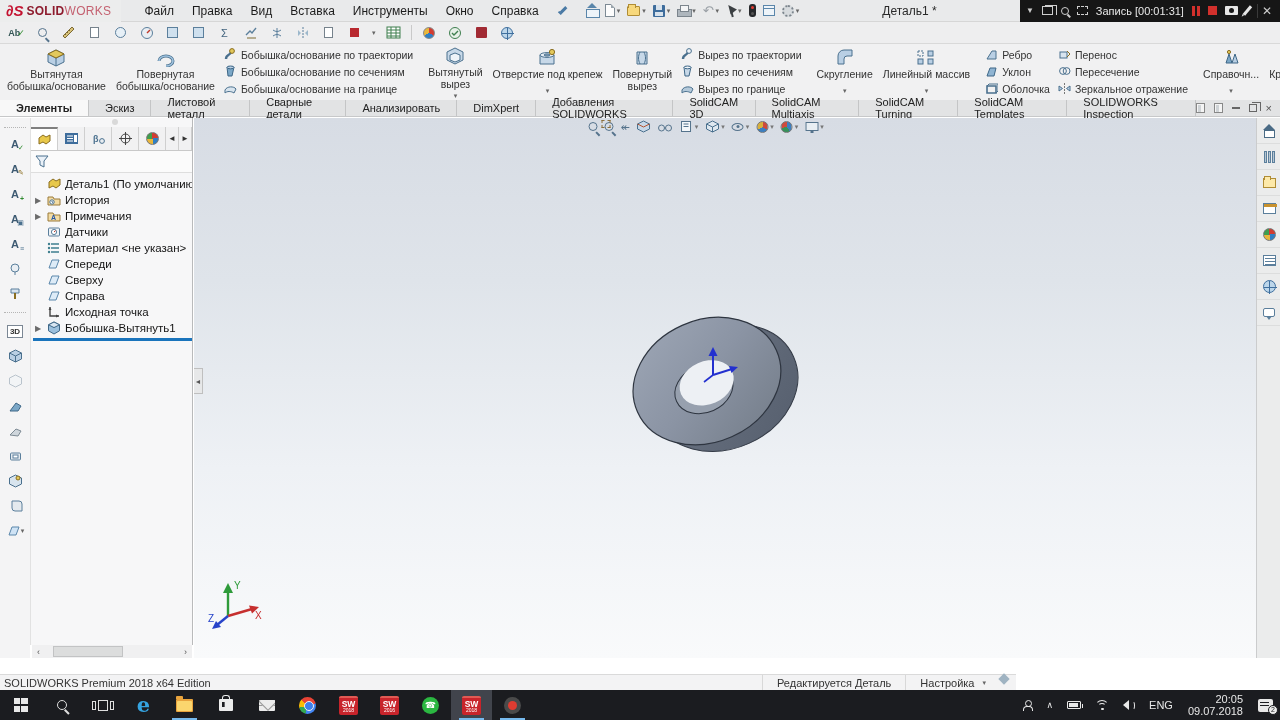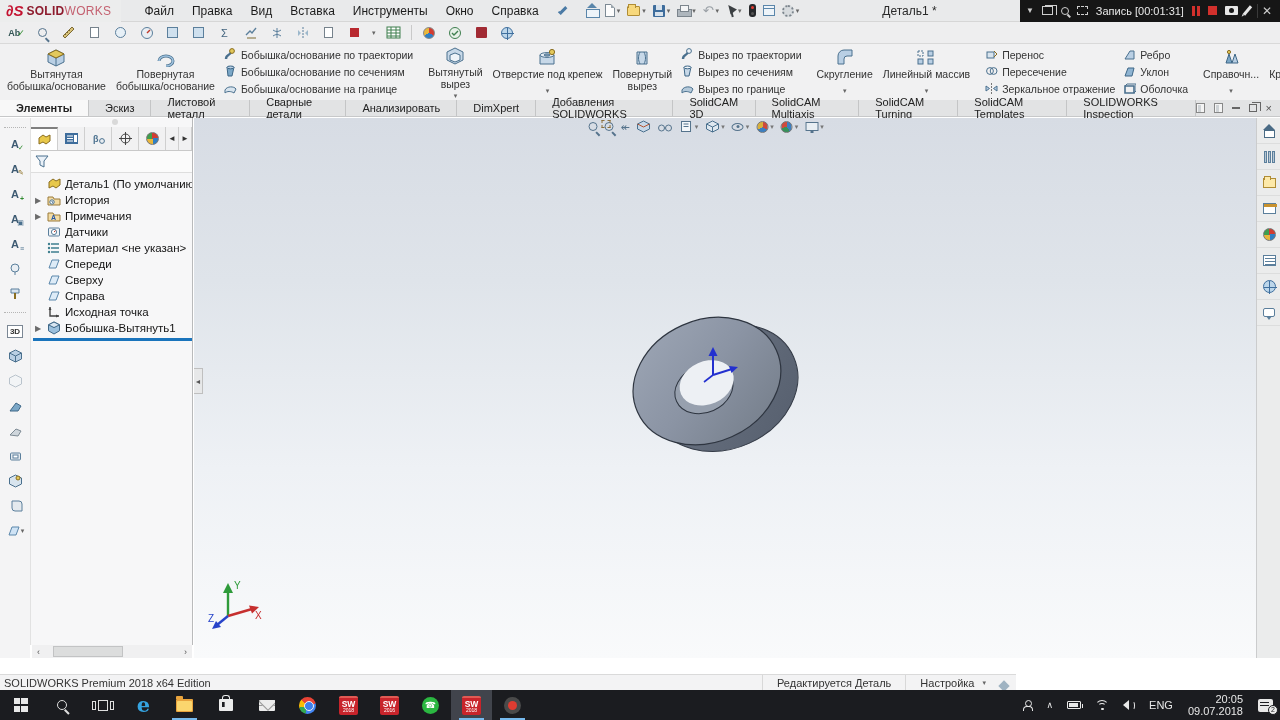--- a/index.html
+++ b/index.html
@@ -181,21 +181,21 @@
   .bottombar { position:absolute; top:658px; left:0; width:1280px; height:16px; background:#e7e8e9; border-top:1px solid #c9cacb;
     display:flex; align-items:stretch; font-size:11px; }
   .nav-cluster { display:flex; align-items:center; gap:1px; padding:1px 4px 1px 36px; }
   .nav-btn { width:13px; height:12px; background:#dfe0e1; border:1px solid #b7b8b9; display:flex; align-items:center; justify-content:center;
     font-size:7px; color:#4a6b85; }
   .btab { display:flex; align-items:center; padding:0 14px; border-right:1px solid #c4c5c6; background:#d9dadb; color:#222; }
   .btab.active { background:#fcfcfc; font-weight:bold; border-top:1px solid #9a9b9c; }
   .statusbar { position:absolute; top:674px; left:0; width:1016px; height:16px; background:#f3f3f4; border-top:1px solid #dadada;
     display:flex; align-items:center; font-size:11px; color:#333; }
   .sb-left { padding-left:4px; }
-  .sb-right { margin-left:auto; display:flex; align-items:flex-end; height:100%; }
+  .sb-right { margin-left:auto; display:flex; align-items:flex-start; height:100%; }
   .sb-cell { padding:0 14px; border-left:1px solid #d8d8d8; height:100%; display:flex; align-items:center; gap:8px; }
   .sb-gem { width:8px; height:8px; background:#9fb3c2; transform:rotate(45deg); margin-right:8px; }
 
   
   .taskbarw { position:absolute; top:690px; left:0; width:1280px; height:30px; background:#1b1c20; display:flex; align-items:stretch; }
   .tb-ic { width:41px; display:flex; align-items:center; justify-content:center; position:relative; }
   .tb-ic.open::after { content:""; position:absolute; bottom:0; left:8px; right:8px; height:2px; background:#76b9ed; }
   .tb-ic.active { background:#41444c; }
   .win-logo { width:14px; height:14px; display:grid; grid-template-columns:1fr 1fr; grid-template-rows:1fr 1fr; gap:1.5px; transform:skewY(0deg); }
   .win-logo i { background:#e8e8e8; }
@@ -521,59 +521,59 @@
             <rect x="12" y="10" width="5" height="5" fill="#b9cfe4" stroke="#4a708e"></rect>
           </svg>
         </span>
       <span>Линейный массив</span>
       <span class="caret cr">▾</span>
     </div>
     <div class="rb-sep"></div>
     <div class="rb-stack">
       <div class="rb-row">
         <svg class="swic" width="13" height="13" viewBox="0 0 13 13">
+            <path d="M2 11L7 3h4v8z" fill="#b9cfe4" stroke="#4a708e"></path>
+          </svg>
+        <span>Ребро</span>
+      </div>
+      <div class="rb-row">
+        <svg class="swic" width="13" height="13" viewBox="0 0 13 13">
+            <path d="M2 11l3-8h6l-2 8z" fill="#8fb4d2" stroke="#3e6787"></path>
+          </svg>
+        <span>Уклон</span>
+      </div>
+      <div class="rb-row">
+        <svg class="swic" width="13" height="13" viewBox="0 0 13 13">
+            <path d="M2 4h9v7H2z" fill="none" stroke="#4a708e" stroke-width="1.6"></path>
+            <path d="M2 4l2-2h9v7l-2 2" fill="none" stroke="#4a708e"></path>
+          </svg>
+        <span>Оболочка</span>
+      </div>
+    </div>
+    <div class="rb-stack">
+      <div class="rb-row">
+        <svg class="swic" width="13" height="13" viewBox="0 0 13 13">
             <rect x="2" y="4" width="7" height="6" fill="#d8e4ee" stroke="#4a708e"></rect>
             <path d="M9 3l3 3-3 3" fill="none" stroke="#8a6d1f"></path>
           </svg>
         <span>Перенос</span>
       </div>
       <div class="rb-row">
         <svg class="swic" width="13" height="13" viewBox="0 0 13 13">
             <circle cx="5" cy="6" r="3.4" fill="none" stroke="#4a708e"></circle>
             <circle cx="8.6" cy="6" r="3.4" fill="none" stroke="#4a708e"></circle>
           </svg>
         <span>Пересечение</span>
       </div>
       <div class="rb-row">
         <svg class="swic" width="13" height="13" viewBox="0 0 13 13">
             <path d="M6.5 1v11" stroke="#777" stroke-dasharray="2 1"></path>
             <path d="M1 4l3.5 2.5L1 9zM12 4L8.5 6.5 12 9z" fill="#b9cfe4" stroke="#4a708e"></path>
           </svg>
         <span>Зеркальное отражение</span>
-      </div>
-    </div>
-    <div class="rb-stack">
-      <div class="rb-row">
-        <svg class="swic" width="13" height="13" viewBox="0 0 13 13">
-            <path d="M2 11L7 3h4v8z" fill="#b9cfe4" stroke="#4a708e"></path>
-          </svg>
-        <span>Ребро</span>
-      </div>
-      <div class="rb-row">
-        <svg class="swic" width="13" height="13" viewBox="0 0 13 13">
-            <path d="M2 11l3-8h6l-2 8z" fill="#8fb4d2" stroke="#3e6787"></path>
-          </svg>
-        <span>Уклон</span>
-      </div>
-      <div class="rb-row">
-        <svg class="swic" width="13" height="13" viewBox="0 0 13 13">
-            <path d="M2 4h9v7H2z" fill="none" stroke="#4a708e" stroke-width="1.6"></path>
-            <path d="M2 4l2-2h9v7l-2 2" fill="none" stroke="#4a708e"></path>
-          </svg>
-        <span>Оболочка</span>
       </div>
     </div>
     <div class="rb-sep"></div>
     <div class="rb-big">
       <span class="bic">
           <svg class="swic" width="18" height="18" viewBox="0 0 18 18">
             <path d="M4 14l3-9 3 9z" fill="#7ba7c7" stroke="#3e6787"></path>
             <path d="M10 14l3-9 3 9z" fill="#b9cfe4" stroke="#3e6787"></path>
             <circle cx="7" cy="3" r="1.6" fill="#e3c95c" stroke="#8a6d1f"></circle>
           </svg>

